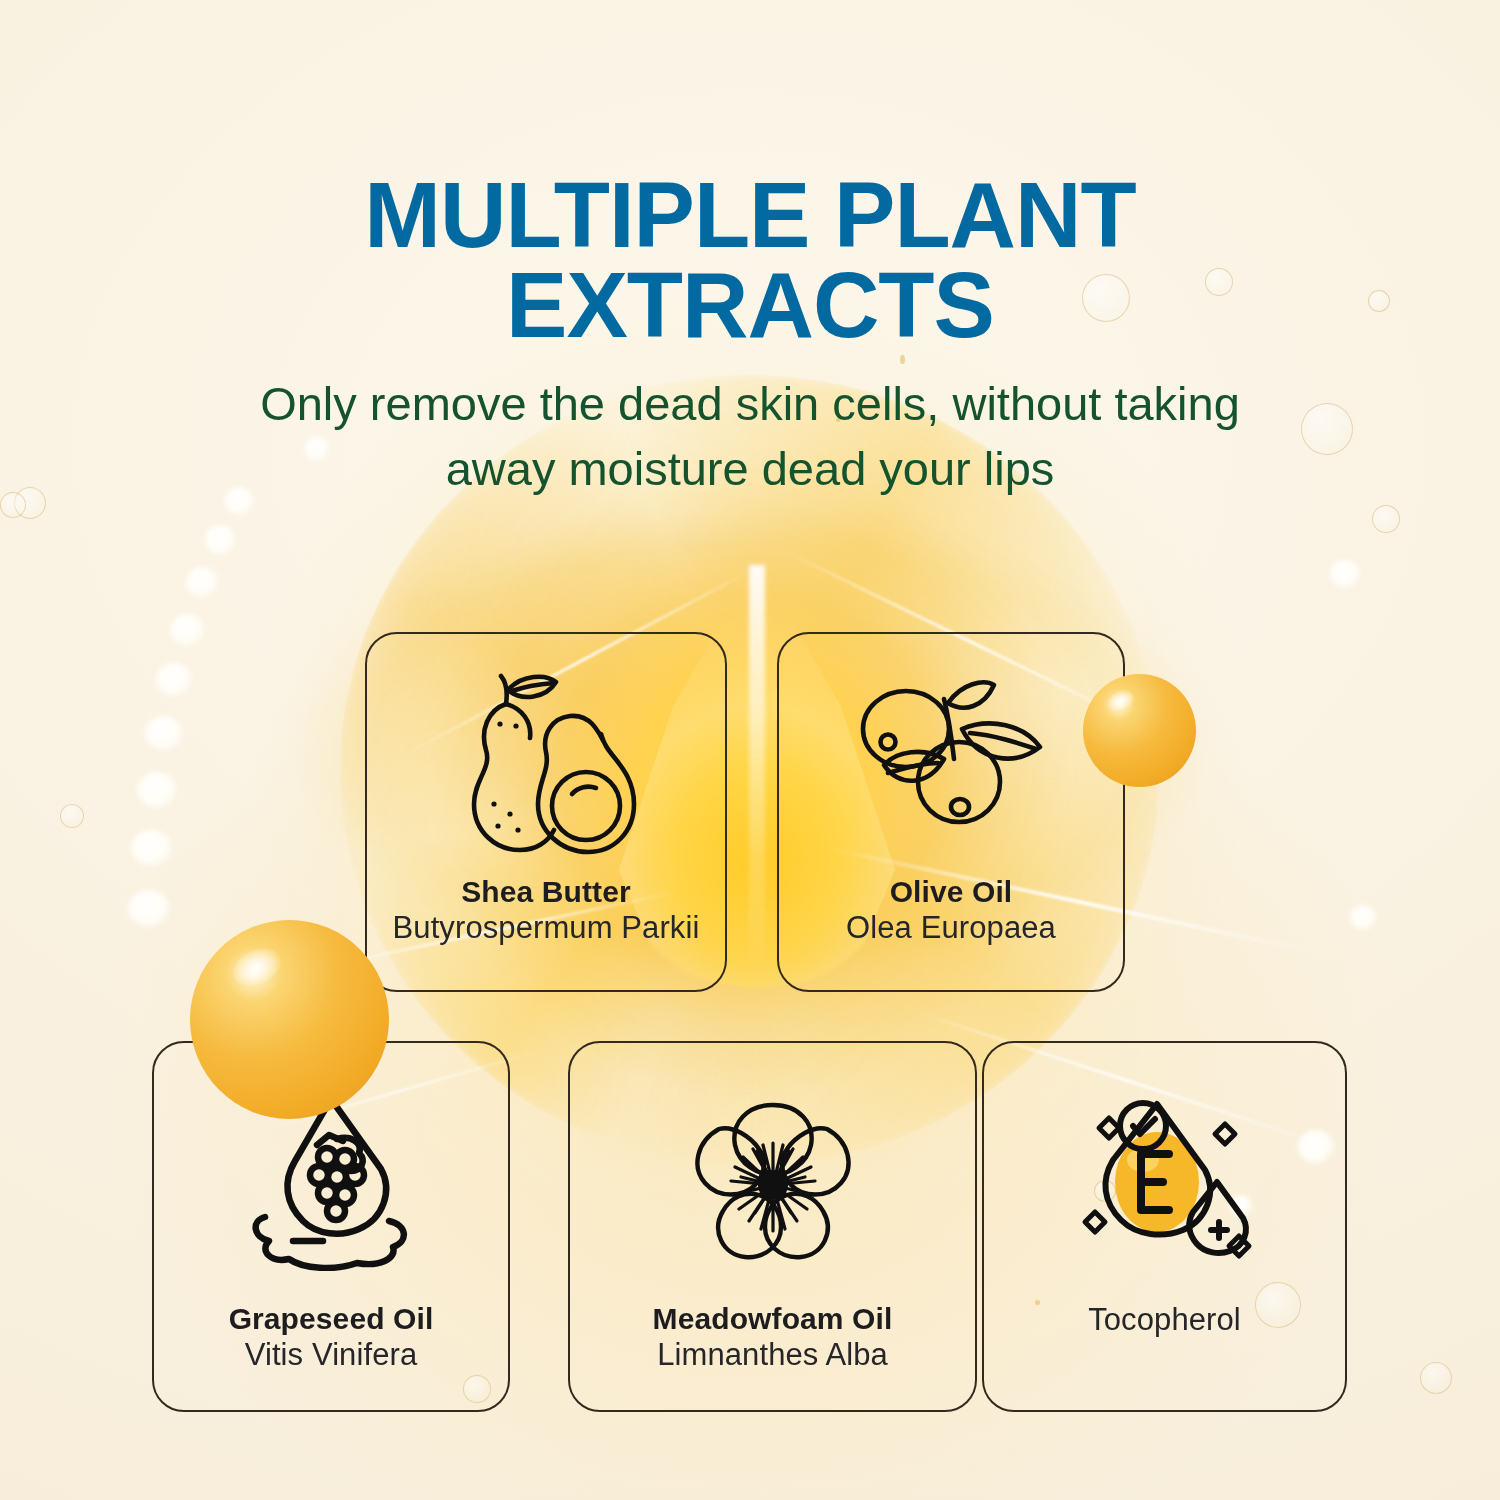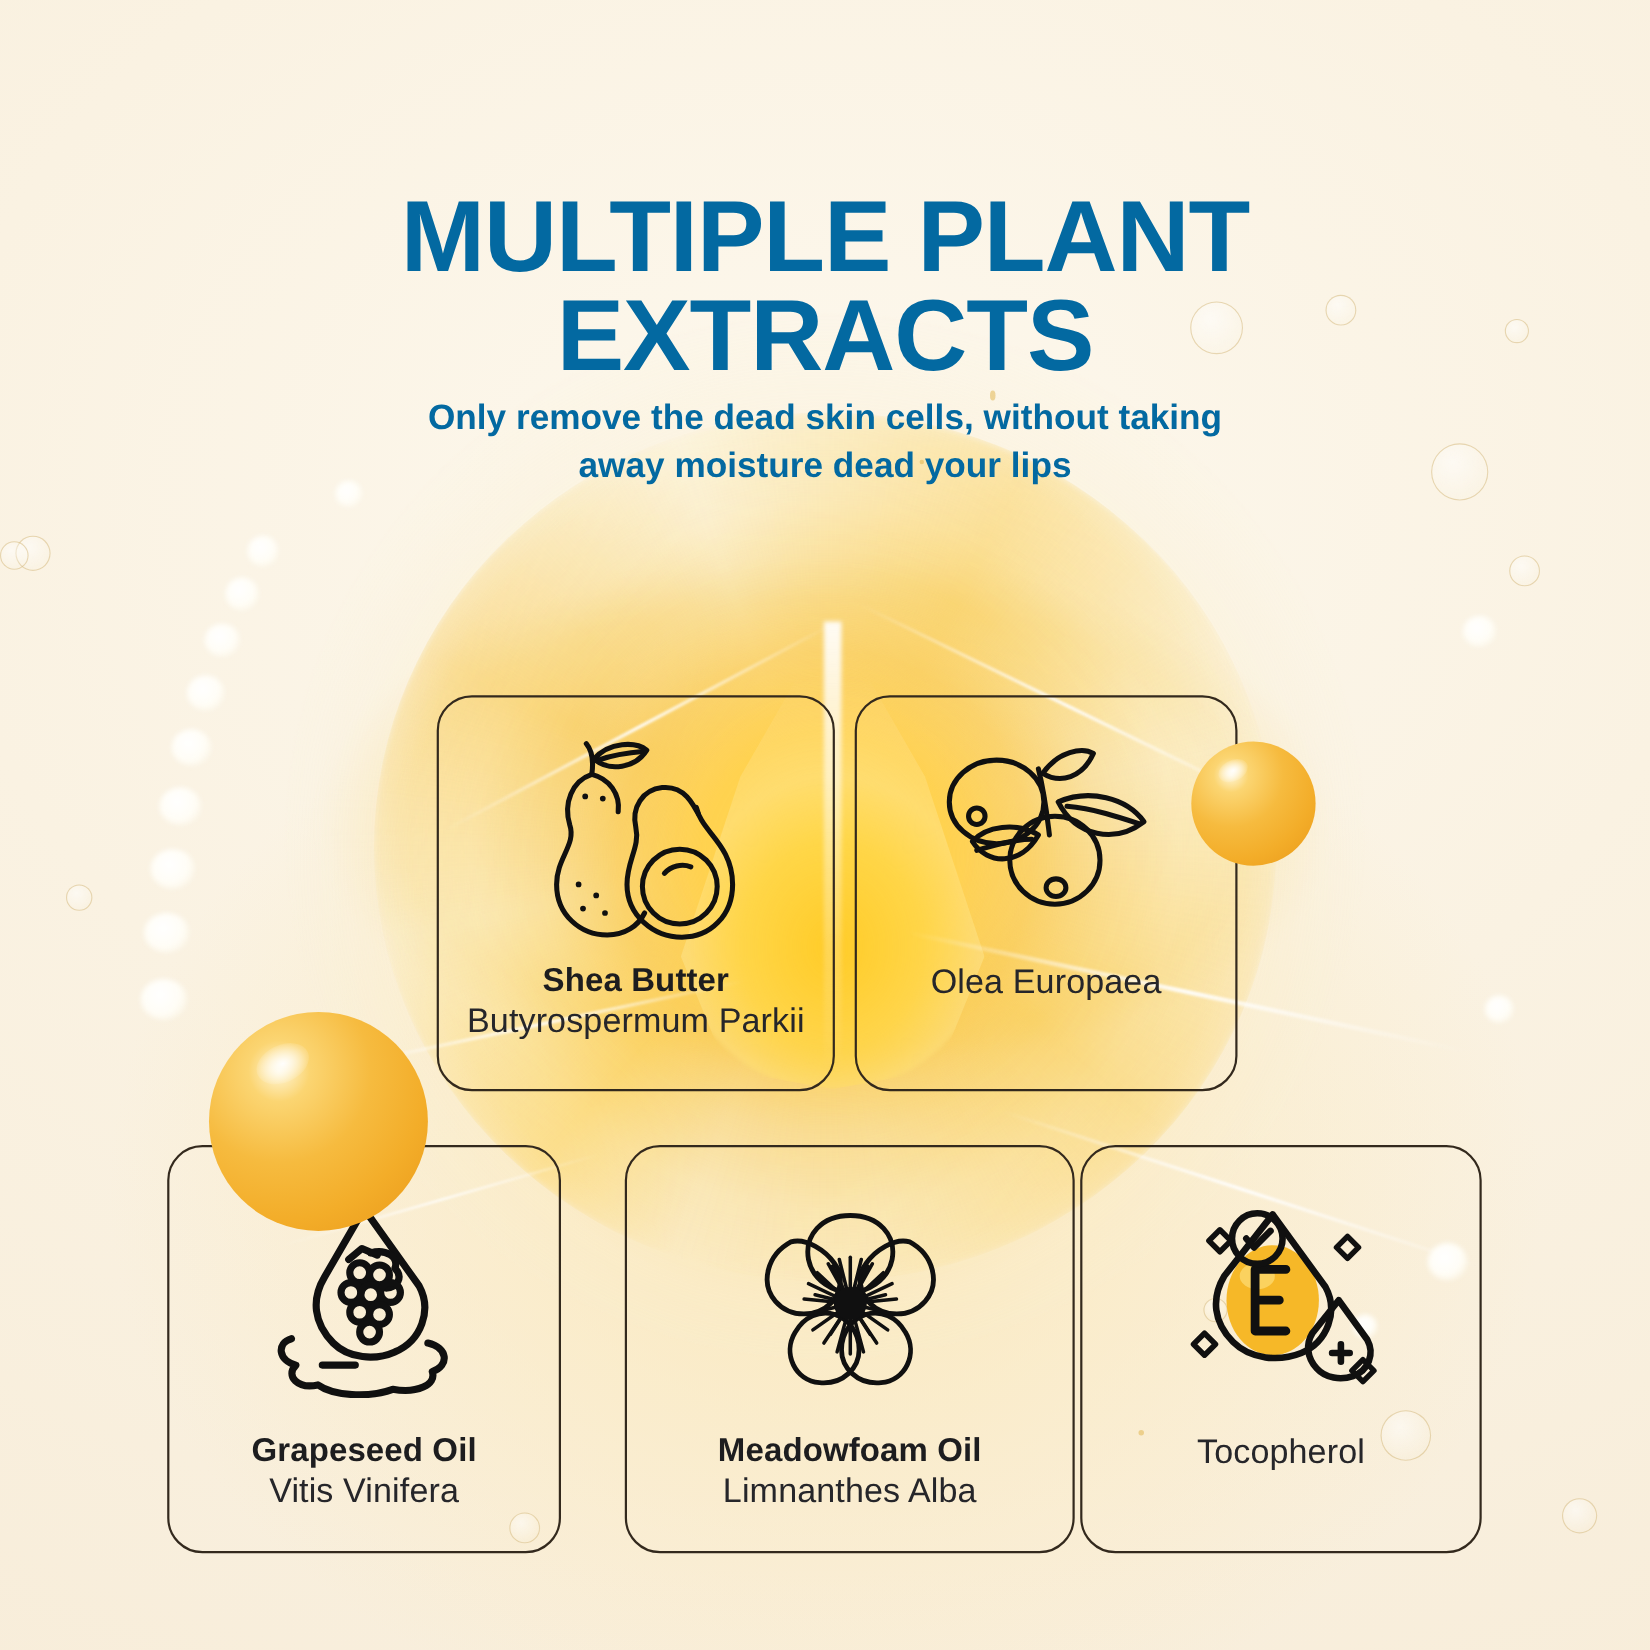--- a/index.html
+++ b/index.html
@@ -144,24 +144,24 @@
     z-index: 20;
   }
   .title .line2 { display: block; }
   .subtitle {
     position: absolute;
     left: 130px;
     right: 130px;
     top: 325px;
     text-align: center;
     font-family: "Liberation Sans", sans-serif;
-    font-weight: 700;
-    font-size: 32px;
+    font-weight: 400;
+    font-size: 47px;
     line-height: 1.38;
-    color: #0369a1;
+    color: #14532d;
     z-index: 20;
   }
 
   
   .card {
     position: absolute;
     border: 2.4px solid #33291d;
     border-radius: 32px;
     box-sizing: border-box;
     z-index: 14;
@@ -196,21 +196,21 @@
     font-family: "Liberation Sans", sans-serif;
     font-weight: 400;
     font-size: 31px;
     color: #26262a;
     line-height: 1.25;
     letter-spacing: 0.1px;
   }
 
   
   .card-top { top: 632px; height: 360px; }
-  #card-0 { left: 365px;  width: 362px; margin-left: 32px; }
+  #card-0 { left: 365px;  width: 362px; }
   #card-1 { left: 777px;  width: 348px; }
   .card-top .card-icon { margin-top: 26px; height: 212px; width: 100%; }
   .card-top .card-label { margin-top: 2px; }
 
   
   .card-bot { top: 1041px; height: 371px; }
   #card-2 { left: 152px; width: 358px; }
   #card-3 { left: 568px; width: 409px; }
   #card-4 { left: 982px; width: 365px; }
   .card-bot .card-icon { margin-top: 38px; height: 200px; width: 100%; }
@@ -352,20 +352,21 @@
           <path d="M104 34 C118 14, 140 10, 150 16 C140 38, 120 44, 104 34 Z"></path>
 
           <path d="M118 60 C146 48, 180 56, 196 78 C170 98, 134 92, 118 60 Z"></path>
           <path d="M126 64 C150 66, 174 74, 192 80"></path>
 
           <path d="M100 90 C80 78, 52 82, 40 96 C54 118, 84 118, 100 90 Z"></path>
           <path d="M94 94 C76 94, 58 100, 44 104"></path>
         </svg>
       </div>
       <div class="card-label">
+        <div class="card-name">Olive Oil</div>
         <div class="card-latin">Olea Europaea</div>
       </div>
     </div>
   </div>
 
   <div class="card card-bot" id="card-2">
     <div class="card-body">
       <div class="card-icon">
         <svg width="200" height="180" viewBox="0 0 200 180" fill="none" stroke="#101010" stroke-width="6.5" stroke-linecap="round" stroke-linejoin="round">
 

